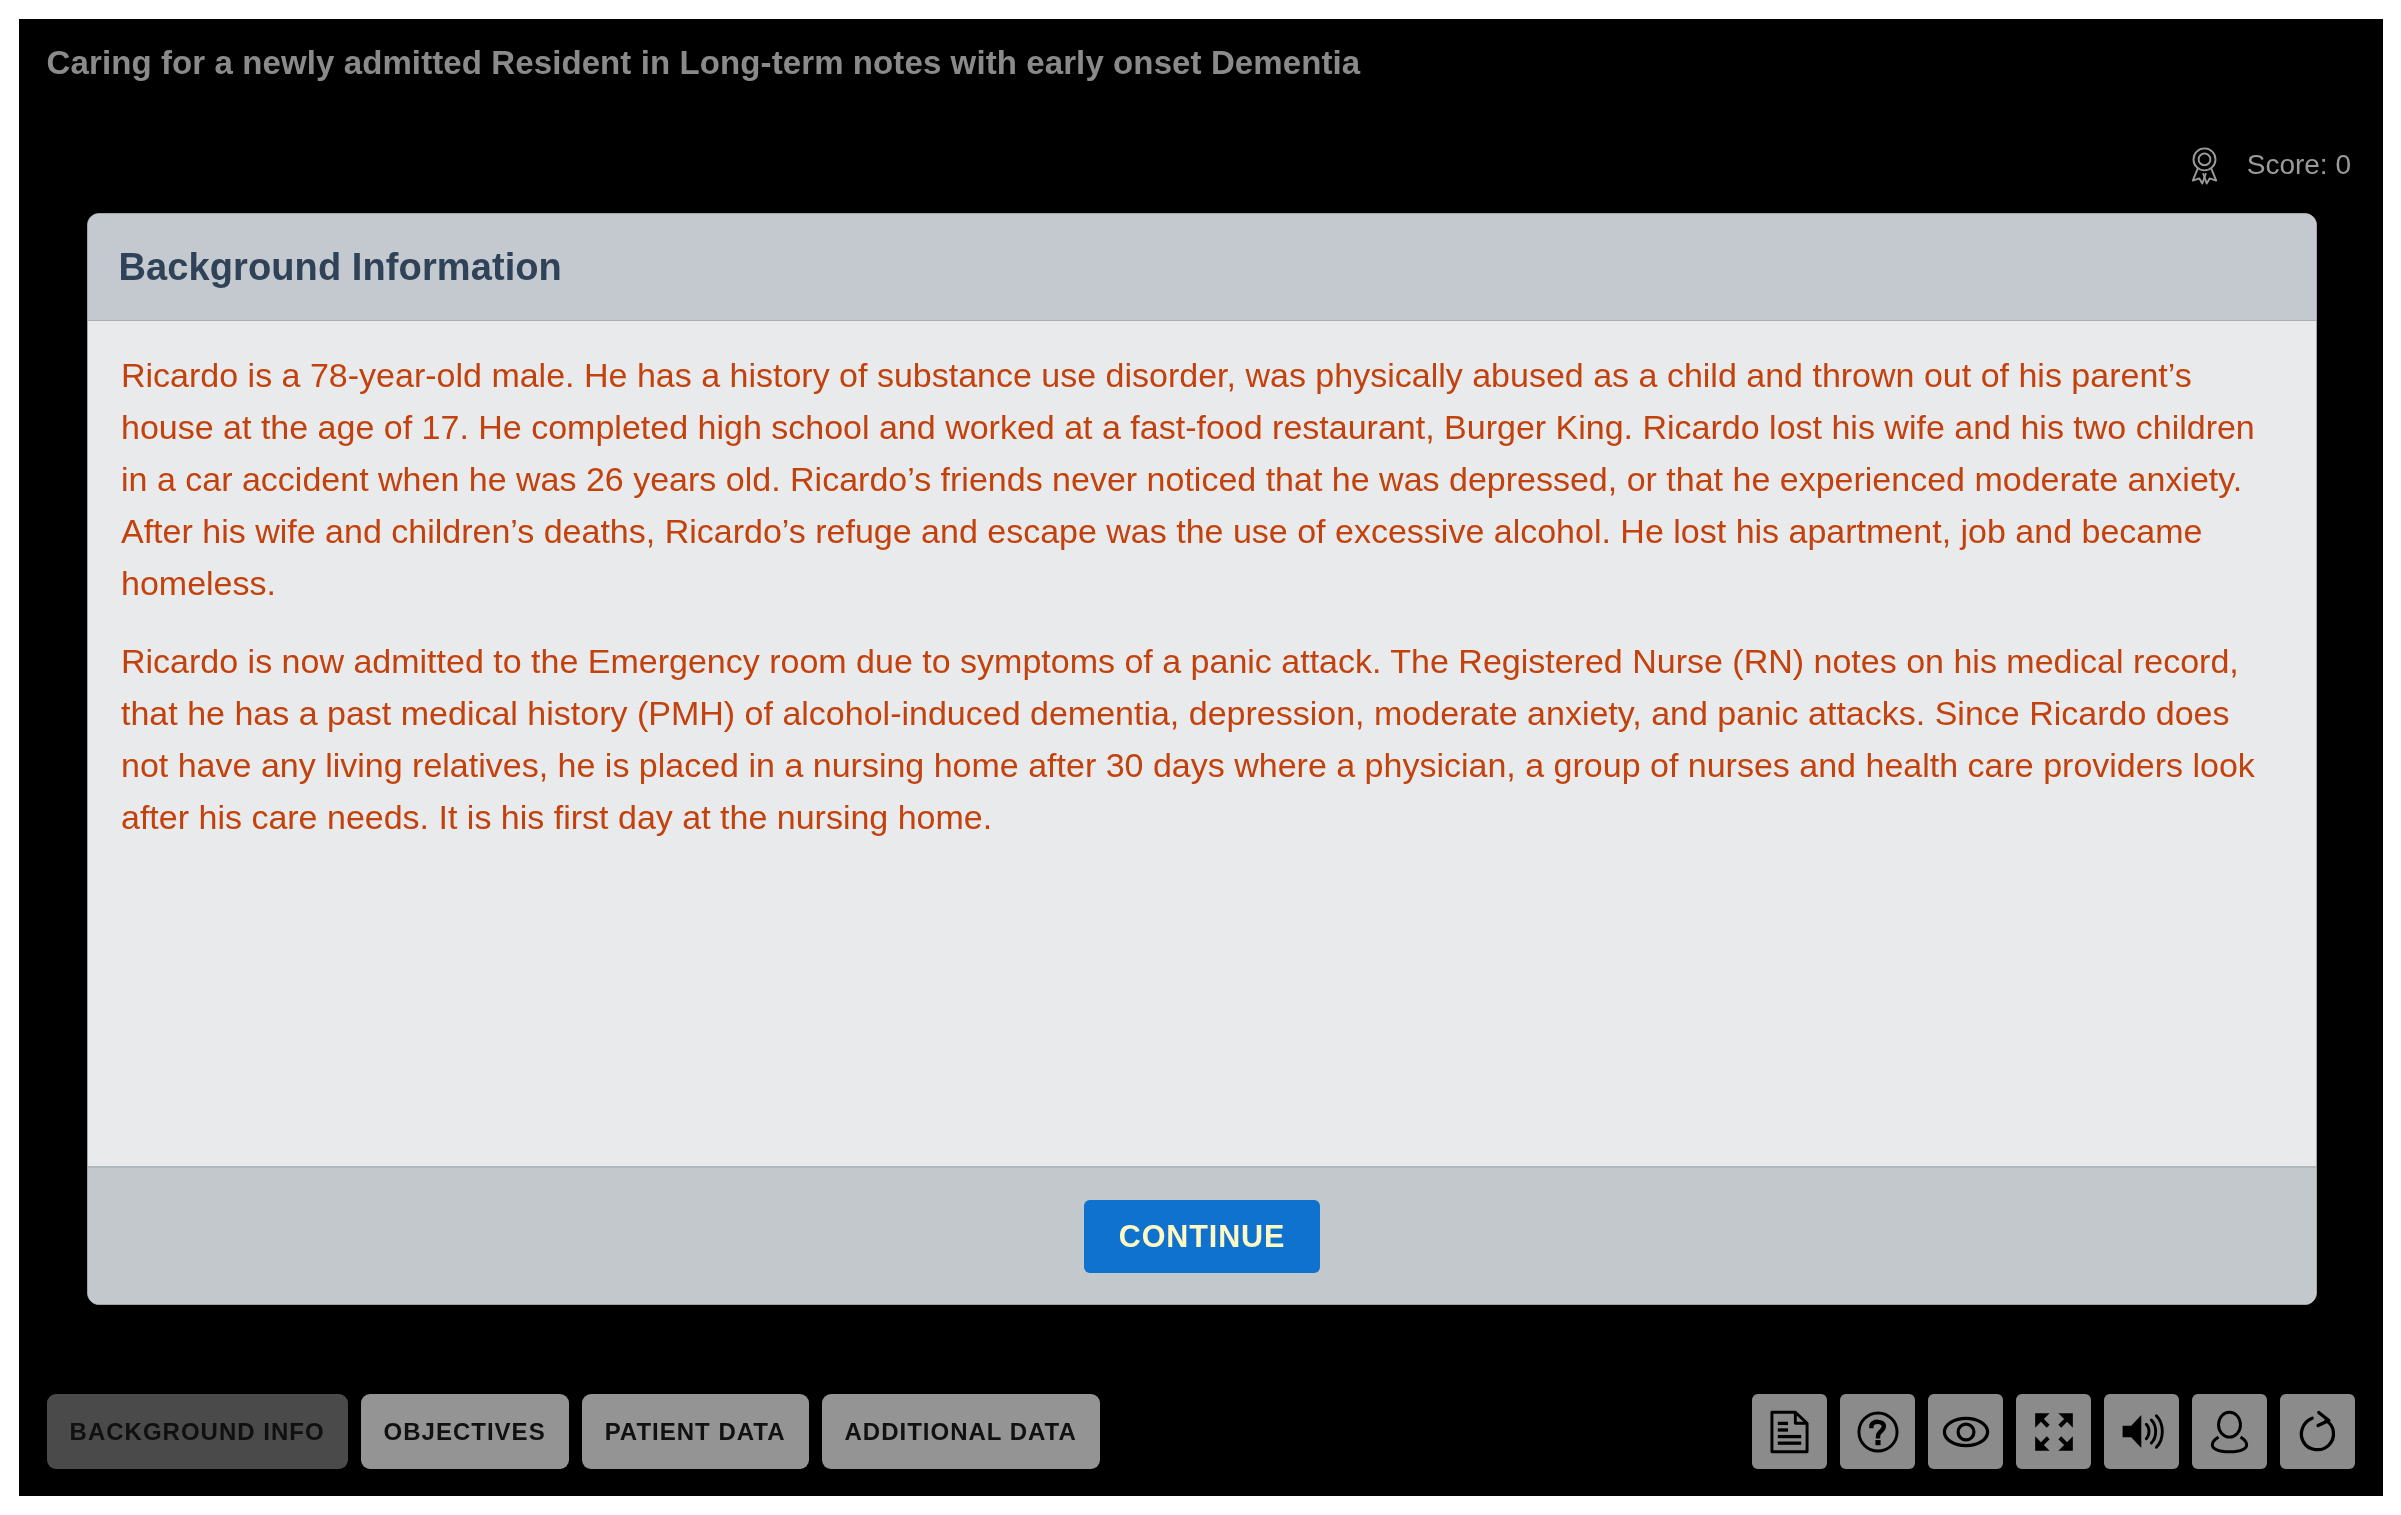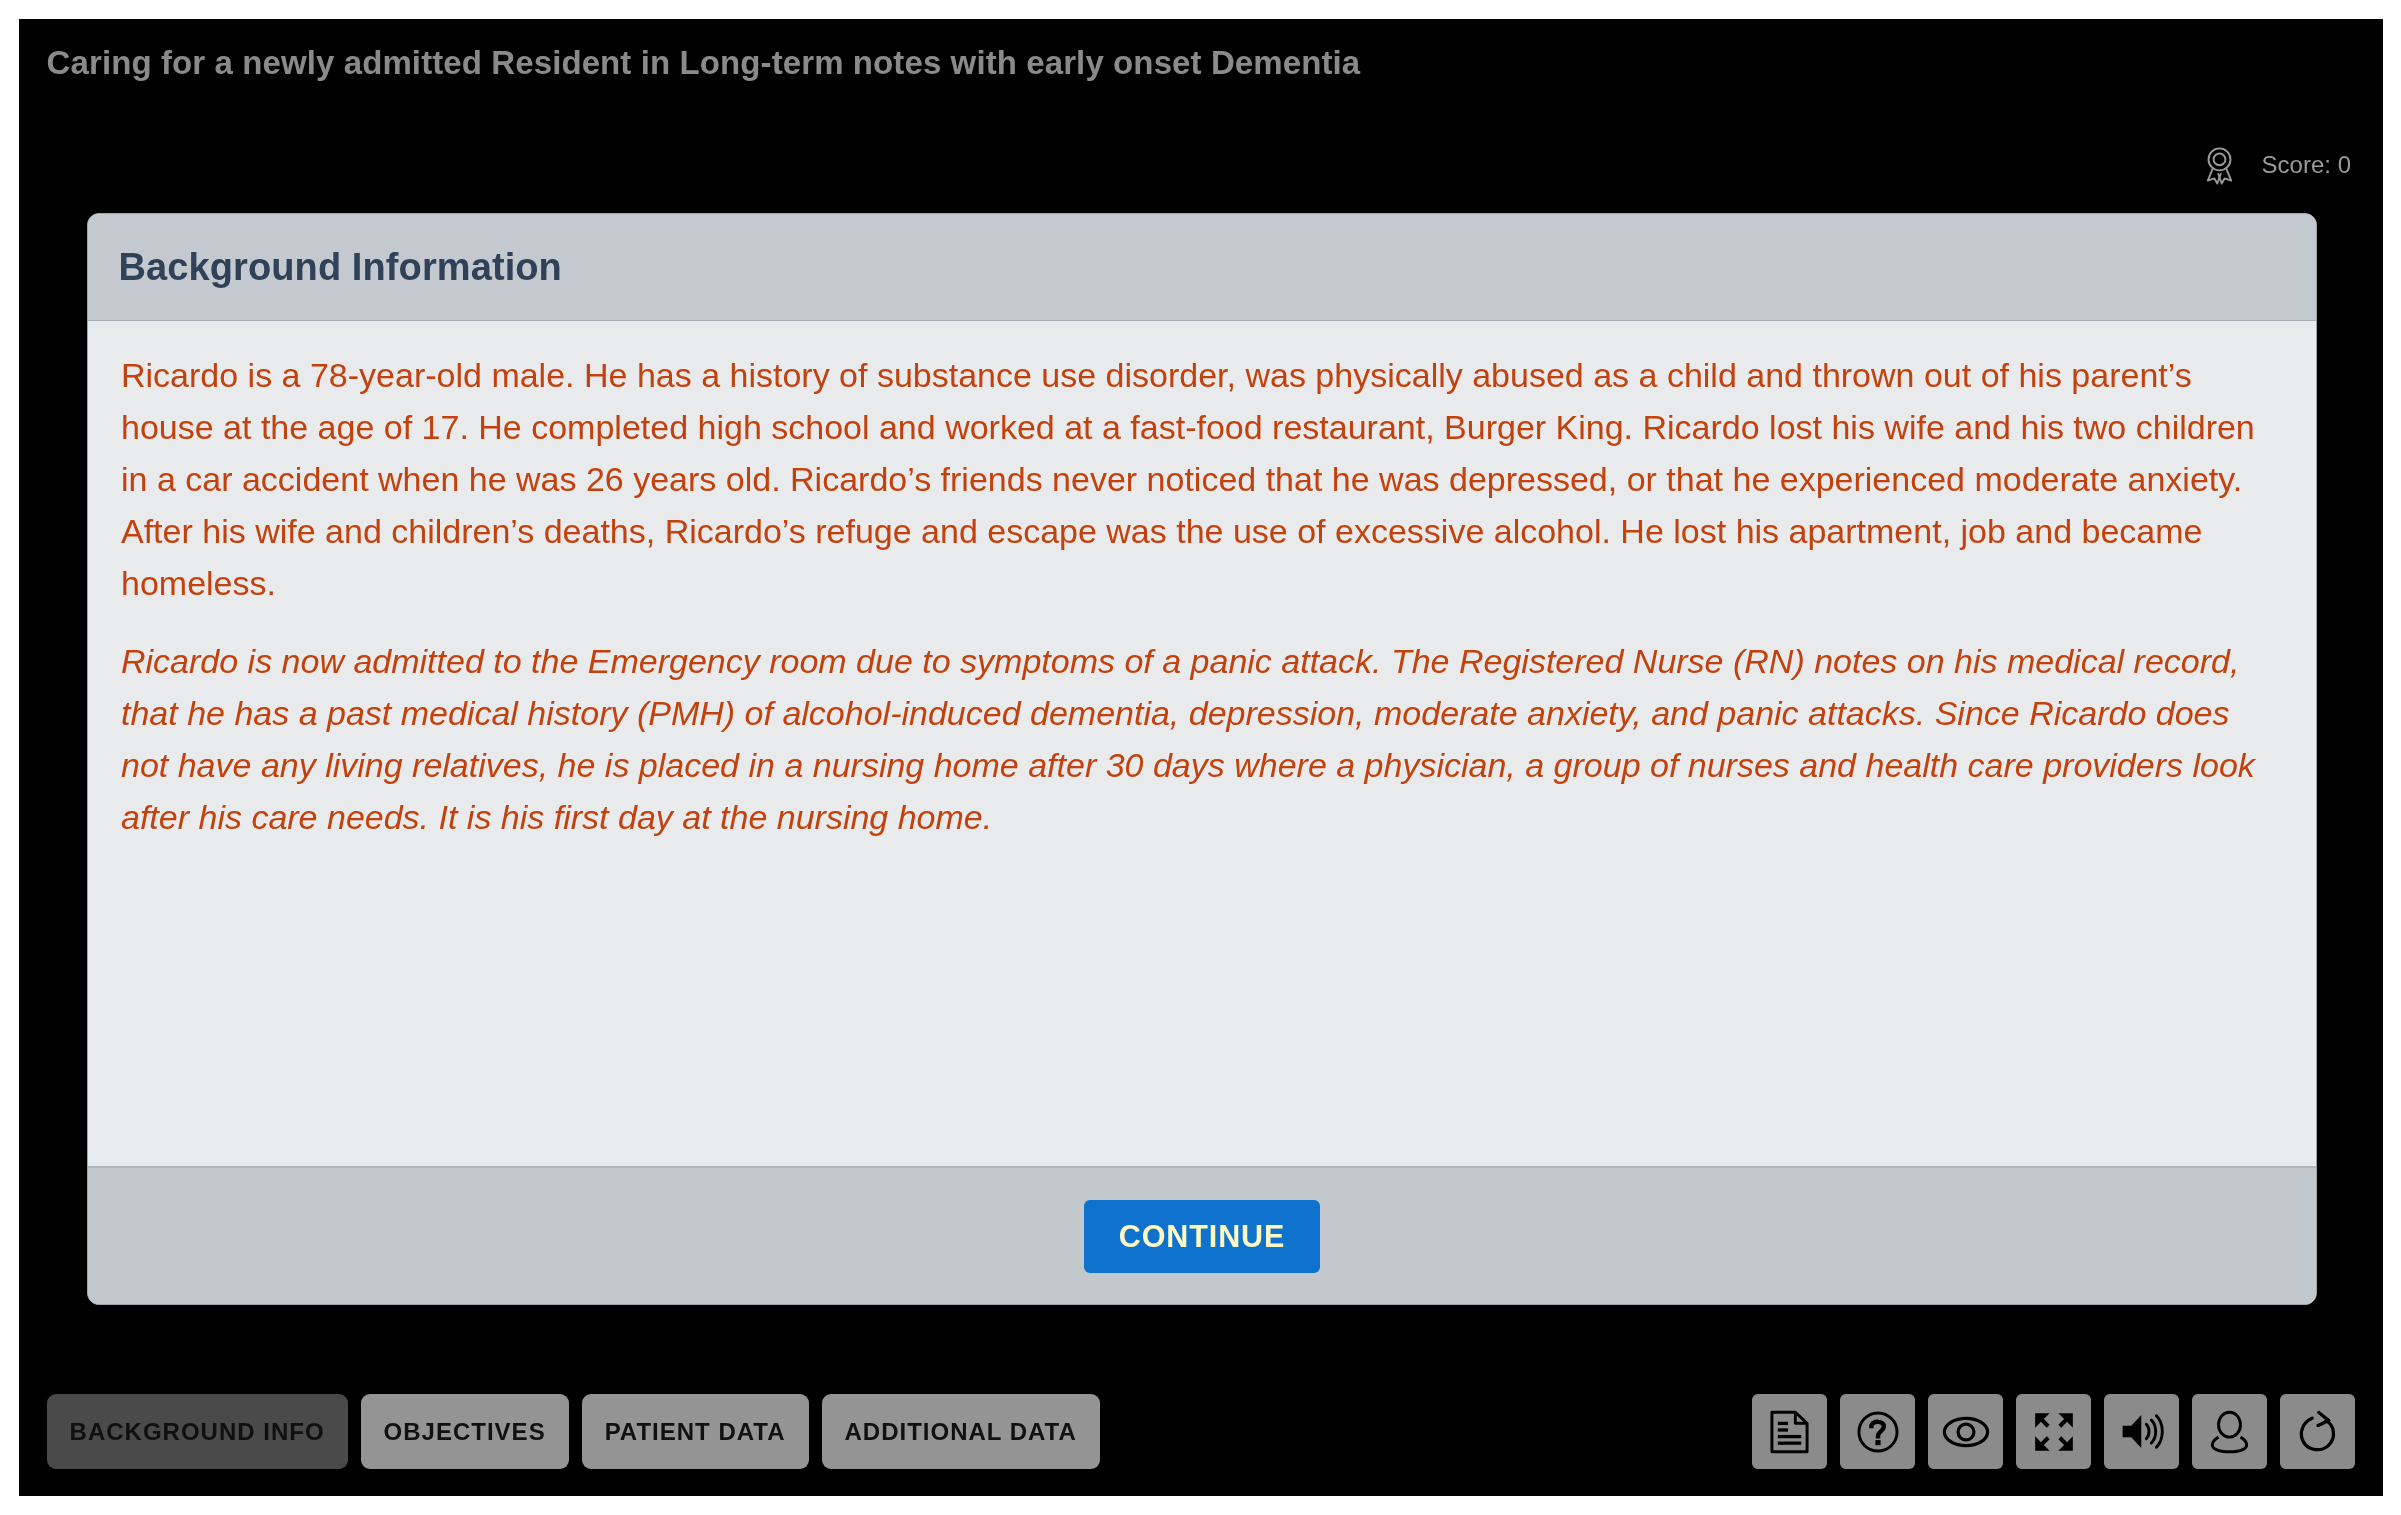--- a/index.html
+++ b/index.html
@@ -52,21 +52,21 @@
     display: flex;
     align-items: center;
     gap: 22px;
   }
   #score-area .medal {
     width: 41px;
     height: 41px;
     display: block;
   }
   #score-label {
-    font-size: 24px;
+    font-size: 28px;
     color: #9a9a9a;
     font-weight: normal;
     white-space: nowrap;
   }
 
   
   #card {
     position: absolute;
     left: 68px;
     top: 194px;
@@ -103,21 +103,21 @@
     box-sizing: border-box;
     overflow: hidden;
   }
   #card-body p {
     margin: 0 0 26px 0;
     font-size: 34px;
     line-height: 1.53;
     color: #c2410c;
     font-family: "Liberation Sans", sans-serif;
   }
-  #card-body p:last-child { margin-bottom: 0; font-style: italic; }
+  #card-body p:last-child { margin-bottom: 0; }
 
   #card-footer {
     flex: 0 0 auto;
     height: 138px;
     background: #c3c8cd;
     border-top: 2.2px solid #b3b8bd;
     box-sizing: border-box;
     display: flex;
     align-items: center;
     justify-content: center;

